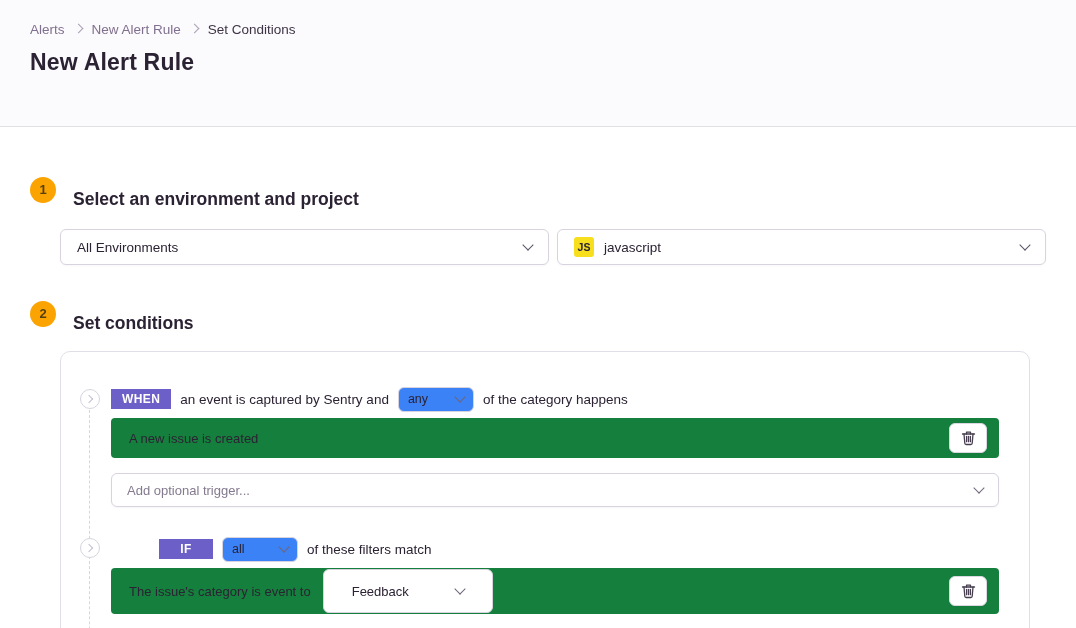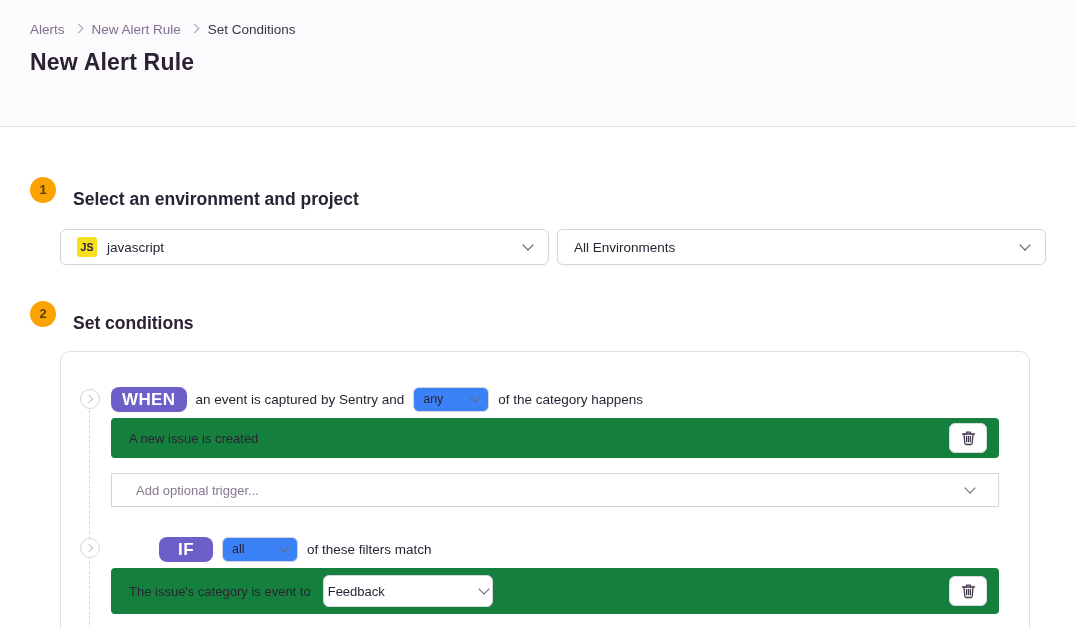--- a/index.html
+++ b/index.html
@@ -40,40 +40,40 @@
     border:1px solid #e2dee8; border-radius:10px; background:#fff; padding:36px 30px 0 50px; }
   .connector { position:absolute; left:28px; top:58px; bottom:0; border-left:1px dashed #d9d4e0; }
   .anchor { position:absolute; left:19px; width:20px; height:20px; border:1px solid #d8d3de; border-radius:50%;
     background:#fff; display:flex; align-items:center; justify-content:center; z-index:2; }
   .anchor .chev-right { width:6px; height:6px; border-right:1.4px solid #c5bed0; border-bottom:1.4px solid #c5bed0;
     transform:rotate(-45deg); margin-left:-2px; }
   .anchor-when { top:37px; }
   .anchor-if { top:186px; }
 
   .cond-line { display:flex; align-items:center; gap:9px; height:22px; font-size:13.5px; color:#2b2233; }
-  .key-badge { background:#6c5fc7; color:#fff; font-size:17px; font-weight:700; letter-spacing:.4px;
-    border-radius:8px; padding:4px 11px; line-height:1; }
+  .key-badge { background:#6c5fc7; color:#fff; font-size:12px; font-weight:700; letter-spacing:.4px;
+    border-radius:0; padding:4px 11px; line-height:1; }
   .key-badge.if { padding:4px 0; width:54px; text-align:center; }
   .mini-select { display:inline-flex; align-items:center; justify-content:space-between; width:76px; height:25px;
     background:#3b82f6; border:1px solid #d8d3de; border-radius:6px; padding:0 9px; font-size:12.5px; color:#2b2233;
     cursor:pointer; }
 
   .rule-row { display:flex; align-items:center; background:#15803d; border-radius:4px; margin-top:8px;
     padding:0 12px 0 18px; font-size:13px; color:#2b2233; }
   .rule-row.h40 { height:40px; }
   .rule-row.h46 { height:46px; }
   .rule-row .grow { flex:1; }
-  .inline-select { display:inline-flex; align-items:center; justify-content:space-between; width:170px; height:32px;
-    background:#fff; border:1px solid #d8d3de; border-radius:6px; padding:0 4px; margin-left:12px;
+  .inline-select { display:inline-flex; align-items:center; justify-content:space-between; width:170px; height:44px;
+    background:#fff; border:1px solid #d8d3de; border-radius:6px; padding:0 28px; margin-left:12px;
     font-size:13px; color:#2b2233; cursor:pointer; }
   .trash-btn { width:38px; height:30px; background:#fff; border:1px solid #dcd8e2; border-radius:6px;
     display:flex; align-items:center; justify-content:center; cursor:pointer; box-shadow:0 1px 2px rgba(43,34,51,.04); }
 
-  .add-select { height:34px; background:#fff; border:1px solid #d8d3de; border-radius:0;
-    display:flex; align-items:center; padding:0 24px; cursor:pointer; box-shadow:0 1px 2px rgba(43,34,51,.04); }
+  .add-select { height:34px; background:#fff; border:1px solid #d8d3de; border-radius:6px;
+    display:flex; align-items:center; padding:0 15px; cursor:pointer; box-shadow:0 1px 2px rgba(43,34,51,.04); }
   .add-select .placeholder { flex:1; font-size:13px; color:#84798f; }
   .mt15 { margin-top:15px; }
   .mt31 { margin-top:31px;padding-left:48px; }
   .mt14 { margin-top:14px; }
 </style>
 </head>
 <body>
 
 <header class="page-header">
   <nav class="breadcrumb">
@@ -88,26 +88,26 @@
 
 <main class="main">
 
   <div class="step-header">
     <span class="step-badge">1</span>
     <span class="step-title">Select an environment and project</span>
   </div>
 
   <div class="selects-row">
     <div class="big-select">
-      <span class="js-badge">JS</span>
-      <span class="grow">javascript</span>
+      <span class="grow">All Environments</span>
       <span class="chev-down"></span>
     </div>
     <div class="big-select">
-      <span class="grow">All Environments</span>
+      <span class="js-badge">JS</span>
+      <span class="grow">javascript</span>
       <span class="chev-down"></span>
     </div>
   </div>
 
   <div class="step-header step2">
     <span class="step-badge">2</span>
     <span class="step-title">Set conditions</span>
   </div>
 
   <section class="panel">

